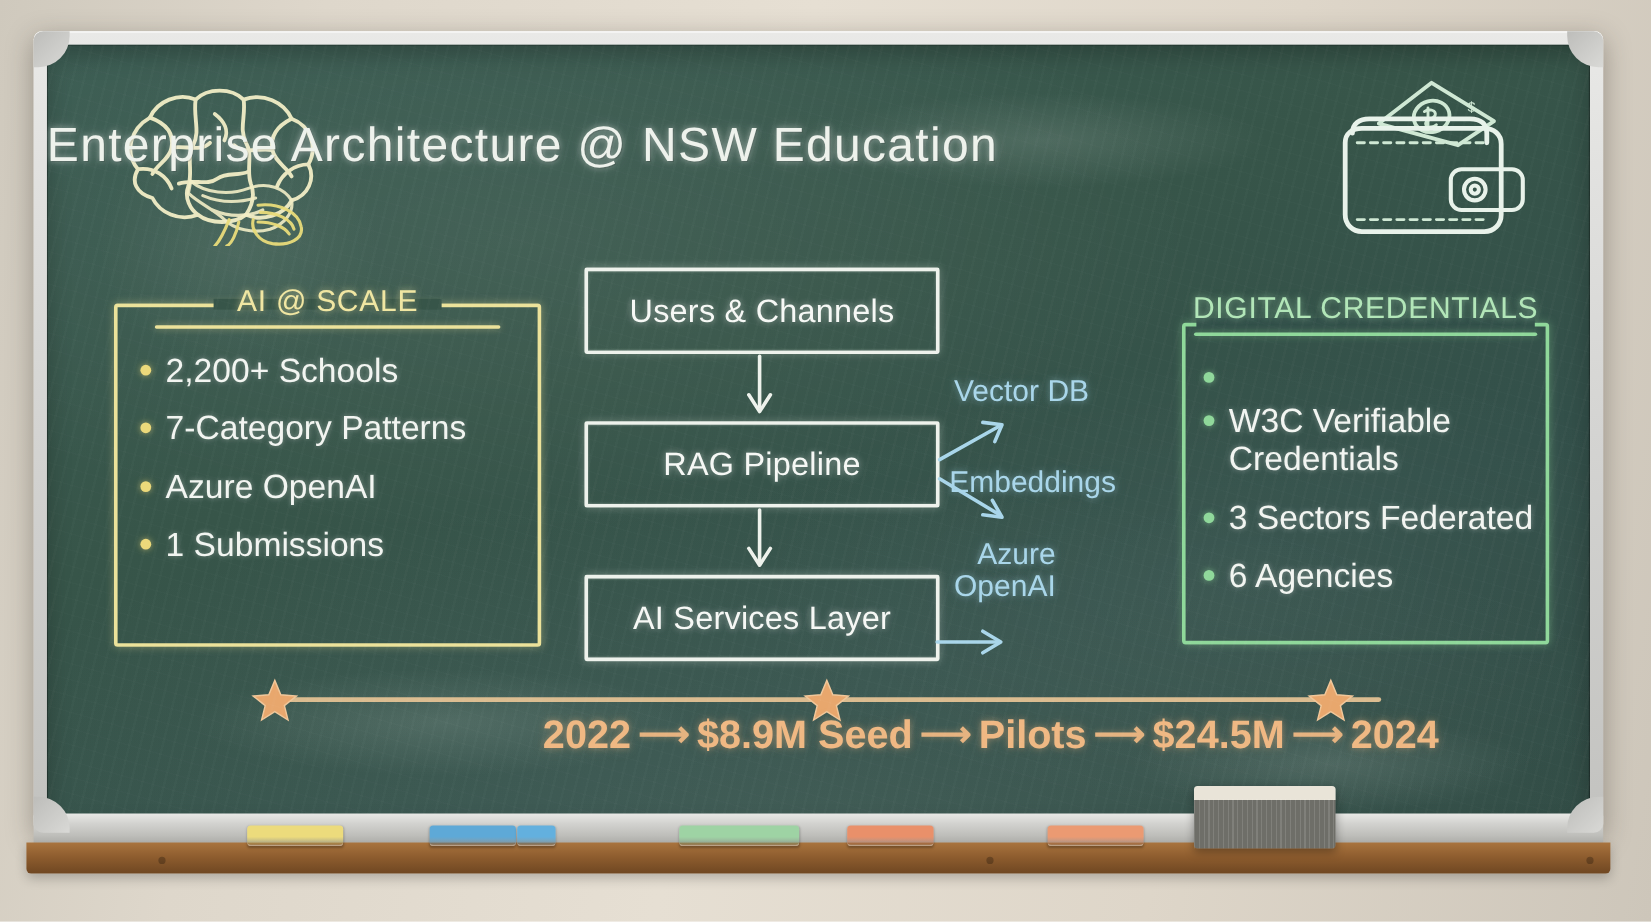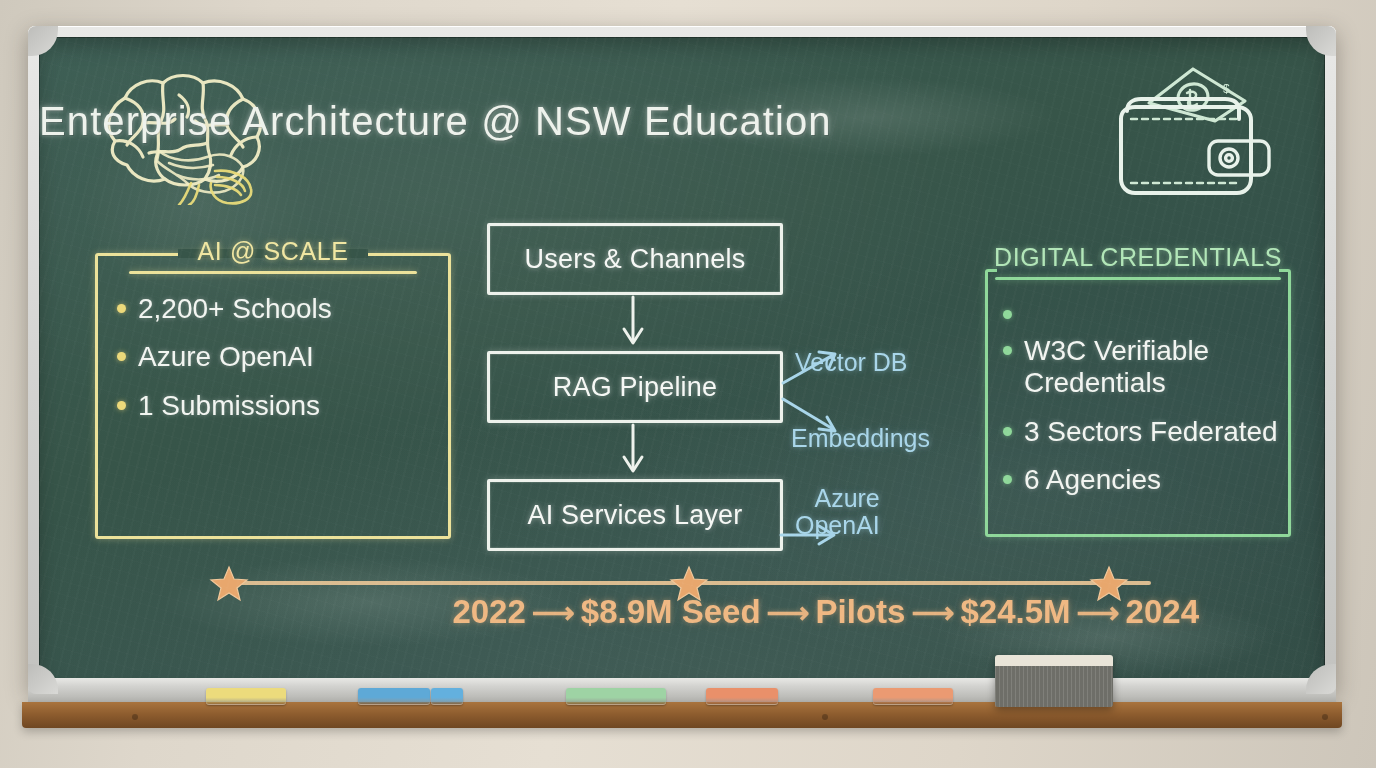--- a/index.html
+++ b/index.html
@@ -120,21 +120,20 @@
     border: 3px solid #eef2ec; border-radius: 2px; margin: 0 auto;
     box-shadow: 0 0 7px rgba(238,242,236,.26), 0 0 2px rgba(238,242,236,.5) inset;
   }
   .fbox span { color: #f6f8f5; font-size: 27px; letter-spacing: .2px;
       text-shadow: 0 0 5px rgba(255,255,255,.40), 0 0 11px rgba(255,255,255,.14); }
   .farrow { position: relative; height: 56px; }
 
   .sidelabel {
     position: absolute; color: #a9d6ea; font-size: 25px; line-height: 1.08; white-space: nowrap;
     text-shadow: 0 0 5px rgba(169,214,234,.45), 0 0 12px rgba(169,214,234,.16);
-    margin-top: 36px;
   }
 
   
   .timeline { position: absolute; left: 150px; top: 516px; width: 1010px; }
   .tl-row {
     position: absolute; left: 0; right: 0; top: 40px;
     display: flex; align-items: center; justify-content: flex-end; gap: 6px; font-weight: bold;
   }
   .tl-item { color: #efb883; font-size: 33px; white-space: nowrap;
       text-shadow: 0 0 5px rgba(239,184,131,.42), 0 0 12px rgba(239,184,131,.15); }
@@ -243,20 +242,24 @@
 
     <div class="panel" id="panel-left">
       <div class="pbox"></div>
       <div class="ptitle-mask"></div>
       <div class="panel-title">AI @ SCALE</div>
       <div class="panel-underline"></div>
       <div class="blist">
         <div class="bitem">
           <div class="bdot"></div>
           <div class="btext">2,200+ Schools</div>
+        </div>
+        <div class="bitem">
+          <div class="bdot"></div>
+          <div class="btext">7-Category Patterns</div>
         </div>
         <div class="bitem">
           <div class="bdot"></div>
           <div class="btext">Azure OpenAI</div>
         </div>
         <div class="bitem">
           <div class="bdot"></div>
           <div class="btext">1 Submissions</div>
         </div>
       </div>

